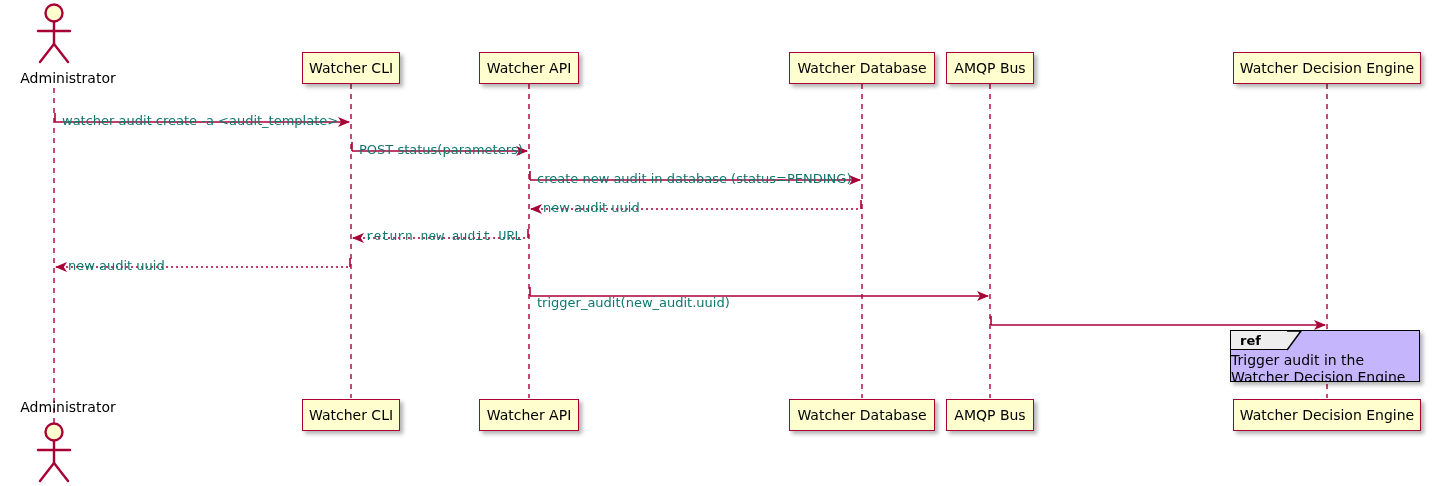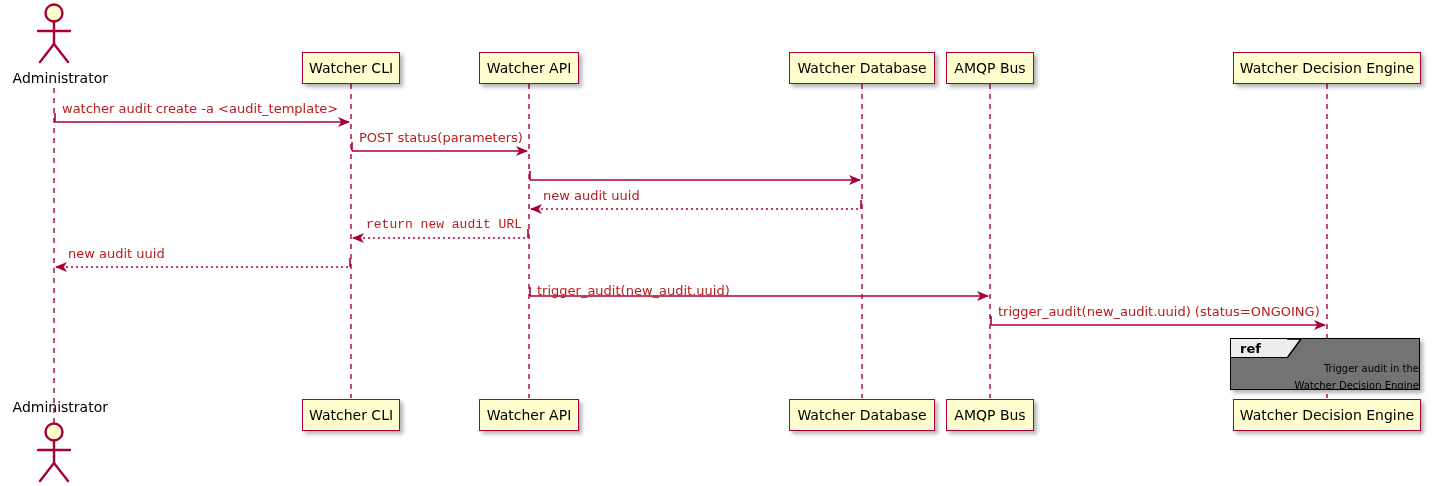--- a/index.html
+++ b/index.html
@@ -37,37 +37,38 @@
     justify-content: center;
     white-space: nowrap;
     box-shadow: 3px 3px 4px rgba(0,0,0,0.30);
     padding: 0 8px;
   }
   .actor-label {
     position: absolute;
     font-size: 14px;
     color: #000000;
     white-space: nowrap;
-    text-align: right;
+    text-align: center;
+    margin-left: 14px;
   }
   .msg-label {
     position: absolute;
     font-size: 13px;
-    color: #b91c1c;
+    color: #0f766e;
     white-space: nowrap;
     line-height: 1;
+    margin-top: 12px;
   }
   .ref-box {
     position: absolute;
     box-sizing: border-box;
-    background: #737373;
+    background: #c4b5fd;
     border: 1.5px solid #000000;
     box-shadow: 3px 3px 4px rgba(0,0,0,0.30);
     overflow: hidden;
-    margin-top: 8px;
   }
   .ref-tab {
     position: absolute;
     left: 0;
     top: 0;
     height: 19px;
     background: #EEEEEE;
     border-right: 1.5px solid #000000;
     border-bottom: 1.5px solid #000000;
     display: flex;
@@ -76,22 +77,22 @@
     font-size: 13px;
     font-weight: bold;
     color: #000000;
     box-sizing: border-box;
   }
   .ref-body {
     position: absolute;
     left: 0;
     top: 21px;
     width: 100%;
-    text-align: right;
-    font-size: 10px;
+    text-align: left;
+    font-size: 14px;
     color: #000000;
     line-height: 17px;
   }
 </style>
 </head>
 <body>
 
 <div id="diagram">
 
   <svg id="svg-layer" viewBox="0 0 1434 486" xmlns="http://www.w3.org/2000/svg">
@@ -190,34 +191,34 @@
   <div class="actor-label" style="left:0px; top:399px; width:108px;">
     <span>Administrator</span>
   </div>
 
   <div class="msg-label" style="left:62px; top:102px;">
     <span>watcher audit create -a &lt;audit_template&gt;</span>
   </div>
   <div class="msg-label" style="left:359px; top:131px;">
     <span>POST status(parameters)</span>
   </div>
+  <div class="msg-label" style="left:537px; top:160px;">
+    <span>create new audit in database (status=PENDING)</span>
+  </div>
   <div class="msg-label" style="left:543px; top:189px;">
     <span>new audit uuid</span>
   </div>
   <div class="msg-label" style="left:366px; top:218px;font-family:Liberation Mono, monospace;">
     <span>return new audit URL</span>
   </div>
   <div class="msg-label" style="left:68px; top:247px;">
     <span>new audit uuid</span>
   </div>
   <div class="msg-label" style="left:537px; top:284px;">
     <span>trigger_audit(new_audit.uuid)</span>
-  </div>
-  <div class="msg-label" style="left:998px; top:305px;">
-    <span>trigger_audit(new_audit.uuid) (status=ONGOING)</span>
   </div>
 
   <div class="ref-box" style="left:1230px; top:330px; width:190px; height:52px;">
     <div class="ref-tab" style="width:56px; border-right:none;">
       <span>ref</span>
     </div>
     <svg style="position:absolute; left:56px; top:0; width:16px; height:20px;" viewBox="0 0 16 20" xmlns="http://www.w3.org/2000/svg">
       <path d="M0,0 L16,0 L16,1.5 L2.5,1.5 L2.5,18.5 L16,18.5 L16,20 L0,20 Z" fill="#000000" opacity="0"></path>
       <path d="M0,0 L14,0 L0,19" fill="#EEEEEE" stroke="#000000" stroke-width="1.5"></path>
     </svg>

